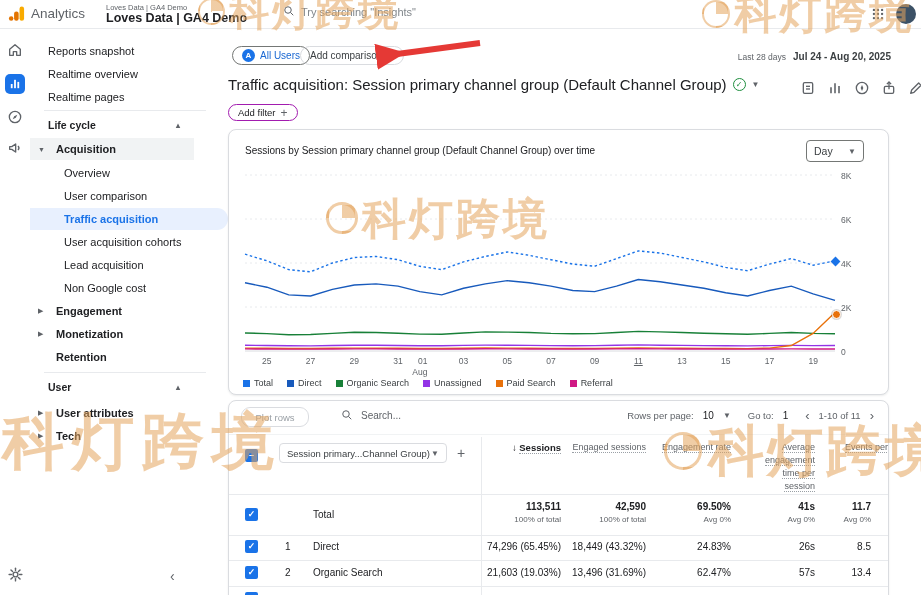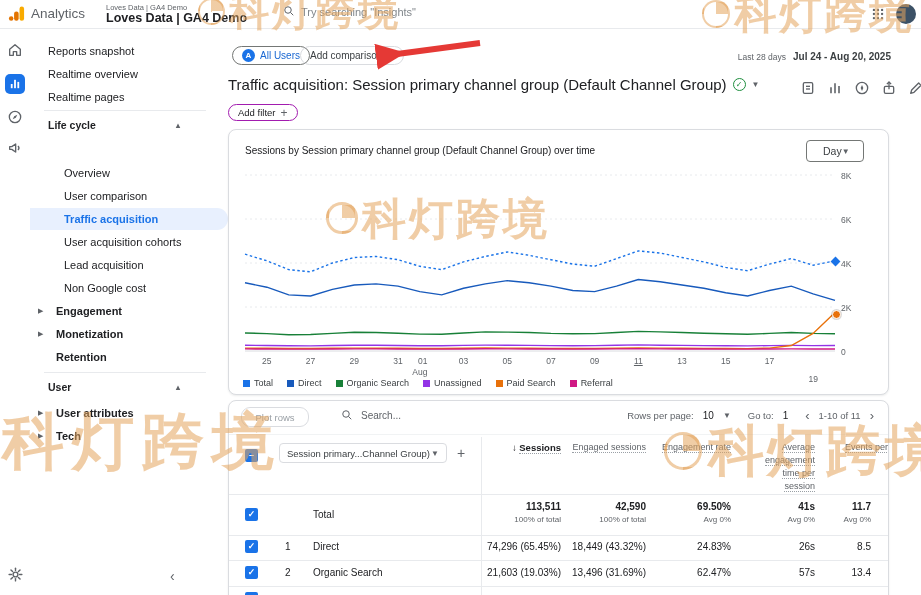--- a/index.html
+++ b/index.html
@@ -43,21 +43,21 @@
   #title-row{position:absolute;left:2px;top:48px;display:flex;align-items:center;gap:6px;white-space:nowrap}
   #page-title{font-size:15px;font-weight:normal;color:#202124;margin:0}
   #quality-badge{width:13px;height:13px;border:1.5px solid #1e8e3e;border-radius:50%;color:#1e8e3e;font-size:8px;display:flex;align-items:center;justify-content:center;box-sizing:border-box}
   .sm-caret{font-size:8px;color:#5f6368}
   .act-icon{position:absolute;top:52px;width:16px;height:16px}
   #add-filter{left:2px;top:76px;height:17px;border:1px solid #a21caf;font-size:9.5px;border-radius:9px}
   
   .card{position:absolute;left:2px;width:661px;background:#fff;border:1px solid #dadce0;border-radius:8px;box-shadow:0 1px 2px rgba(60,64,67,.1);box-sizing:border-box;overflow:hidden}
   #chart-card{top:101px;height:266px}
   #chart-title{position:absolute;left:16px;top:15px;font-size:10px;color:#202124}
-  #day-select{position:absolute;right:24px;top:10px;width:58px;height:22px;border:1px solid #747775;border-radius:4px;display:flex;align-items:center;justify-content:space-between;padding:0 16px;box-sizing:border-box;font-size:10.5px;color:#3c4043}
+  #day-select{position:absolute;right:24px;top:10px;width:58px;height:22px;border:1px solid #747775;border-radius:4px;display:flex;align-items:center;justify-content:space-between;padding:0 7px;box-sizing:border-box;font-size:10.5px;color:#3c4043}
   #plot-wrap{position:absolute;left:16px;top:45px;width:590px;height:176px}
   .end-marker{position:absolute;width:7px;height:7px}
   .end-marker.diamond{transform:rotate(45deg)}
   .end-marker.circle{border-radius:50%;border:1.5px solid #fff;box-shadow:0 0 0 1px rgba(0,0,0,.15)}
   #y-axis{position:absolute;left:612px;top:45px;width:30px;height:176px}
   #y-axis div{position:absolute;font-size:8.5px;color:#5f6368}
   #x-axis{position:absolute;left:16px;top:226px;width:590px;height:20px}
   .x-tick{position:absolute;transform:translateX(-50%);text-align:right;font-size:8.5px;color:#5f6368;line-height:1.25;white-space:nowrap}
   #legend{position:absolute;left:14px;top:248px;display:flex;align-items:center;gap:14px}
   .legend-item{display:flex;align-items:center;gap:4px;font-size:9px;color:#3c4043}
@@ -173,20 +173,24 @@
   <div class="nav-row ind1" style="top:35px">
       <span class="lbl">Realtime overview</span>
     </div>
   <div class="nav-row ind1" style="top:58px">
       <span class="lbl">Realtime pages</span>
     </div>
   <div class="nav-div" style="top:82px"></div>
   <div class="sec-hdr" style="top:88px">
     <span>Life cycle</span>
     <span class="chev">▴</span>
+  </div>
+  <div class="nav-row nav-grp" style="top:110px">
+    <span class="caret">▼</span>
+    <span class="lbl grp-lbl">Acquisition</span>
   </div>
   <div class="nav-row ind2" style="top:134px">
       <span class="lbl">Overview</span>
     </div>
   <div class="nav-row ind2" style="top:157px">
       <span class="lbl">User comparison</span>
     </div>
   <div class="nav-row ind2 nav-sel" style="top:180px">
       <span class="lbl">Traffic acquisition</span>
     </div>
@@ -321,21 +325,21 @@
         <div class="x-tick" style="left: 25.9259%;">31</div>
         <div class="x-tick" style="left: 29.6296%;">01<br>Aug</div>
         <div class="x-tick" style="left: 37.037%;">03</div>
         <div class="x-tick" style="left: 44.4444%;">05</div>
         <div class="x-tick" style="left: 51.8519%;">07</div>
         <div class="x-tick" style="left: 59.2593%;">09</div>
         <div class="x-tick" style="left: 66.6667%; text-decoration: underline;">11</div>
         <div class="x-tick" style="left: 74.0741%;">13</div>
         <div class="x-tick" style="left: 81.4815%;">15</div>
         <div class="x-tick" style="left: 88.8889%;">17</div>
-        <div class="x-tick" style="left: 96.2963%; margin-top: 18px;">19</div>
+        <div class="x-tick" style="left: 96.2963%;">19</div>
       </div>
     <div id="legend">
         <span class="legend-item">
           <span class="swatch" style="background: rgb(26, 115, 232);"></span>
           <span>Total</span>
         </span>
         <span class="legend-item">
           <span class="swatch" style="background: rgb(24, 90, 188);"></span>
           <span>Direct</span>
         </span>

